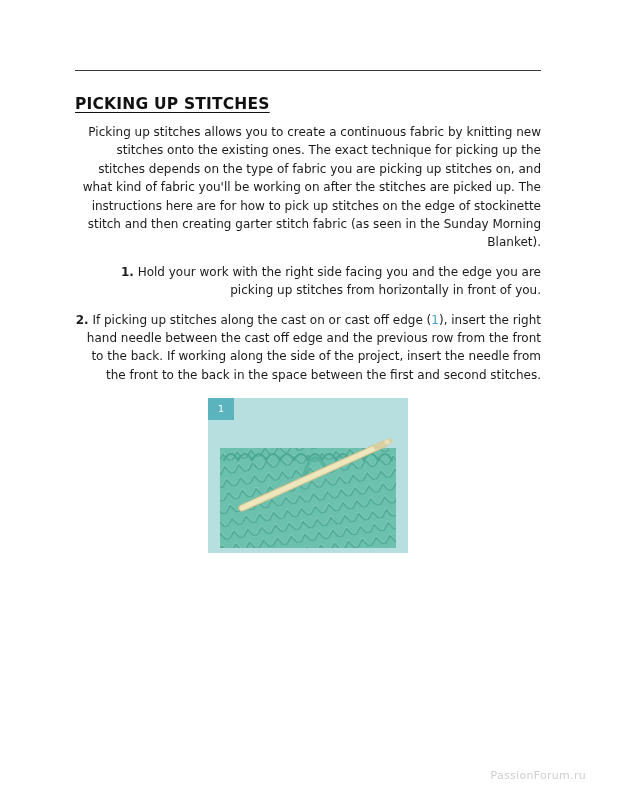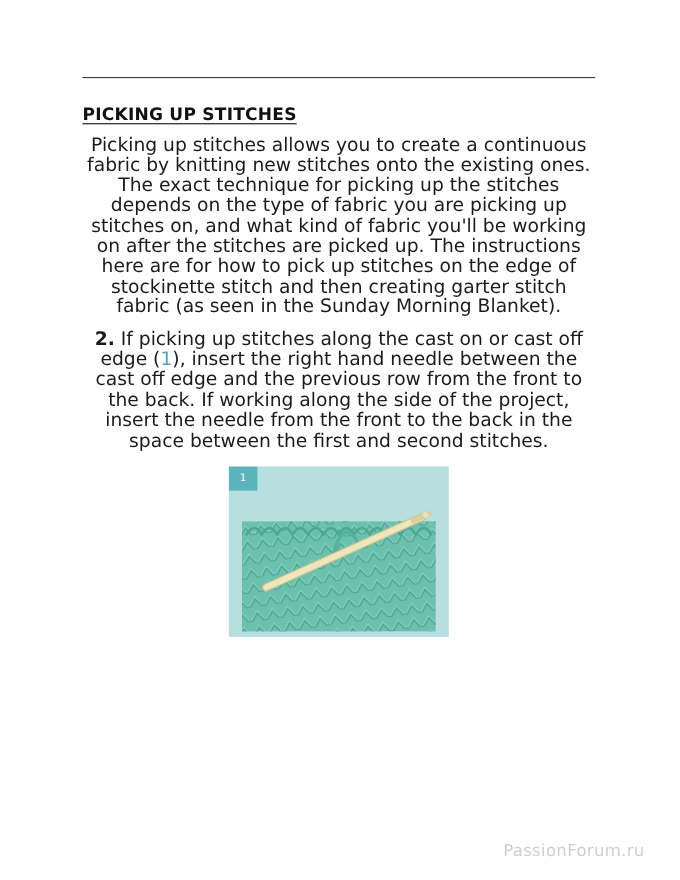--- a/index.html
+++ b/index.html
@@ -35,25 +35,25 @@
     font-size: 15.5px;
     font-weight: bold;
     letter-spacing: 0.2px;
     color: #111111;
     text-decoration: underline;
     text-underline-offset: 3px;
     margin: 0 0 10px 0;
     font-family: "DejaVu Sans", sans-serif;
   }
   p.para {
-    font-size: 17px;
+    font-size: 12px;
     line-height: 18.4px;
     color: #1b1b1b;
     margin: 0 0 11px 0;
-    text-align: center;
+    text-align: right;
   }
   p.para .num {
     font-weight: bold;
   }
   .ref-link {
     color: #4aa3c7;
   }
   .figure {
     margin: 14px 0 0 0;
     display: flex;
@@ -81,41 +81,42 @@
   }
   .knit-svg {
     position: absolute;
     left: 0;
     top: 0;
   }
   .watermark {
     position: absolute;
     right: 24px;
     bottom: 18px;
-    font-size: 15px;
+    font-size: 11px;
     color: #cfcfcf;
     letter-spacing: 0.3px;
     font-family: "DejaVu Sans", sans-serif;
   }
 </style>
 </head>
 <body>
 
 <div class="page">
 
   <div class="content">
 
     <div class="top-rule"></div>
 
     <h1 class="doc-title">PICKING UP STITCHES</h1>
 
     <p class="para">Picking up stitches allows you to create a continuous fabric by knitting new stitches onto the existing ones. The exact technique for picking up the stitches depends on the type of fabric you are picking up stitches on, and what kind of fabric you'll be working on after the stitches are picked up. The instructions here are for how to pick up stitches on the edge of stockinette stitch and then creating garter stitch fabric (as seen in the Sunday Morning Blanket).</p>
 
 
 
+    <p class="para"><span class="num">1.</span><span> Hold your work with the right side facing you and the edge you are picking up stitches from horizontally in front of you.</span></p>
 
     <p class="para"><span class="num">2.</span><span> If picking up stitches along the cast on or cast off edge (</span><span class="ref-link">1</span><span>), insert the right hand needle between the cast off edge and the previous row from the front to the back. If working along the side of the project, insert the needle from the front to the back in the space between the first and second stitches.</span></p>
 
     <div class="figure">
       <div class="fig-box">
 
         <svg class="knit-svg" width="200" height="155" viewBox="0 0 200 155">
           <defs>
             <pattern id="knitpat" width="14" height="13" patternUnits="userSpaceOnUse" patternTransform="rotate(-8)">
               <path d="M1 13 L7 5 L13 13" fill="none" stroke="#4da893" stroke-width="2.1" stroke-linecap="round"></path>

